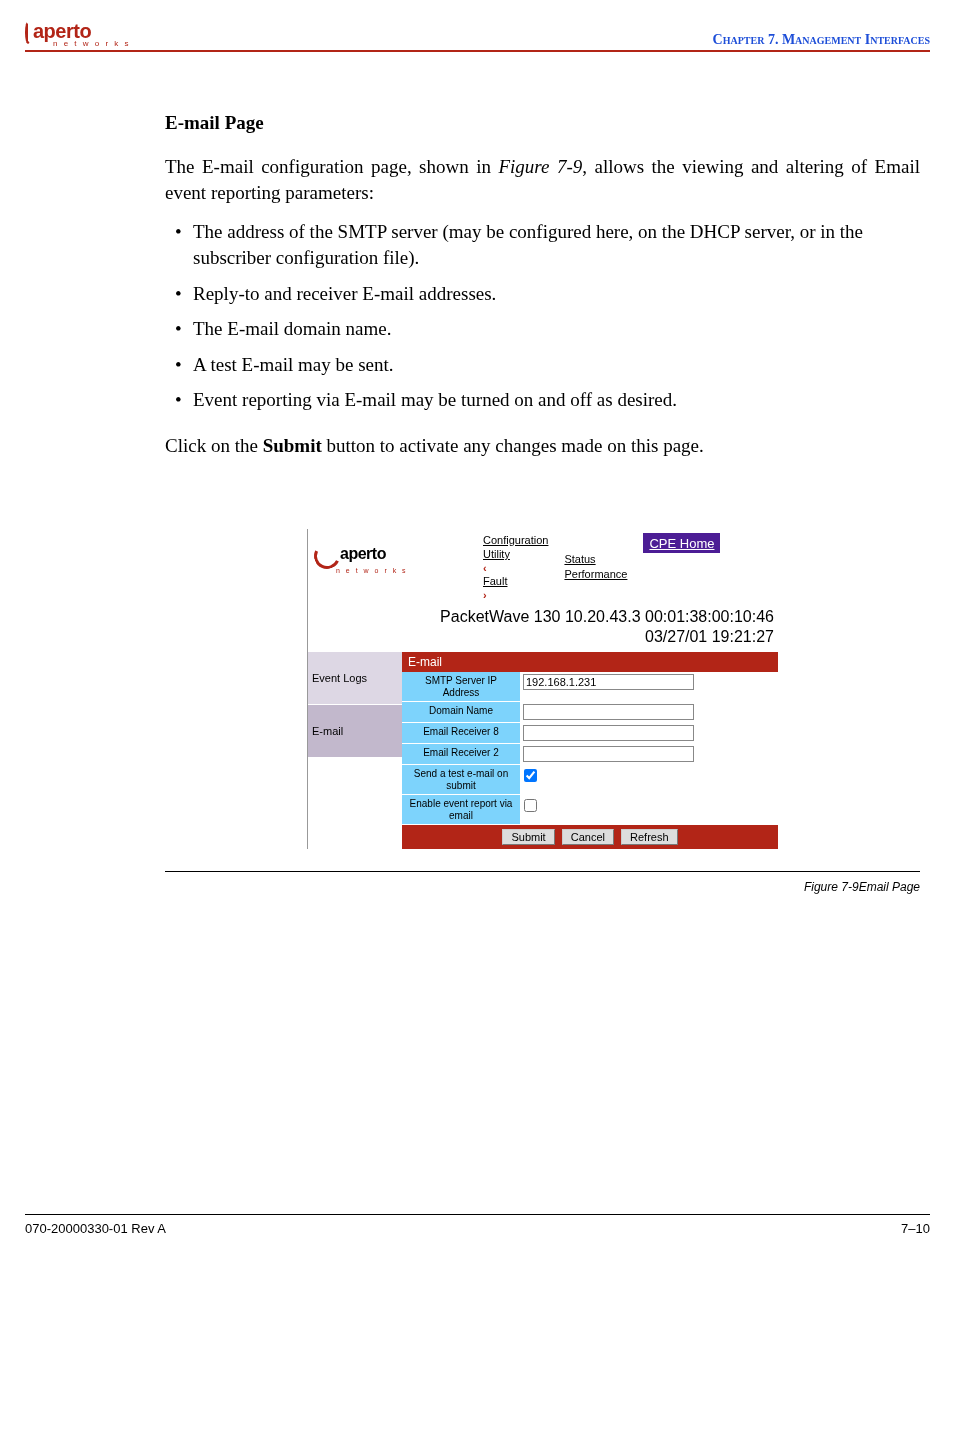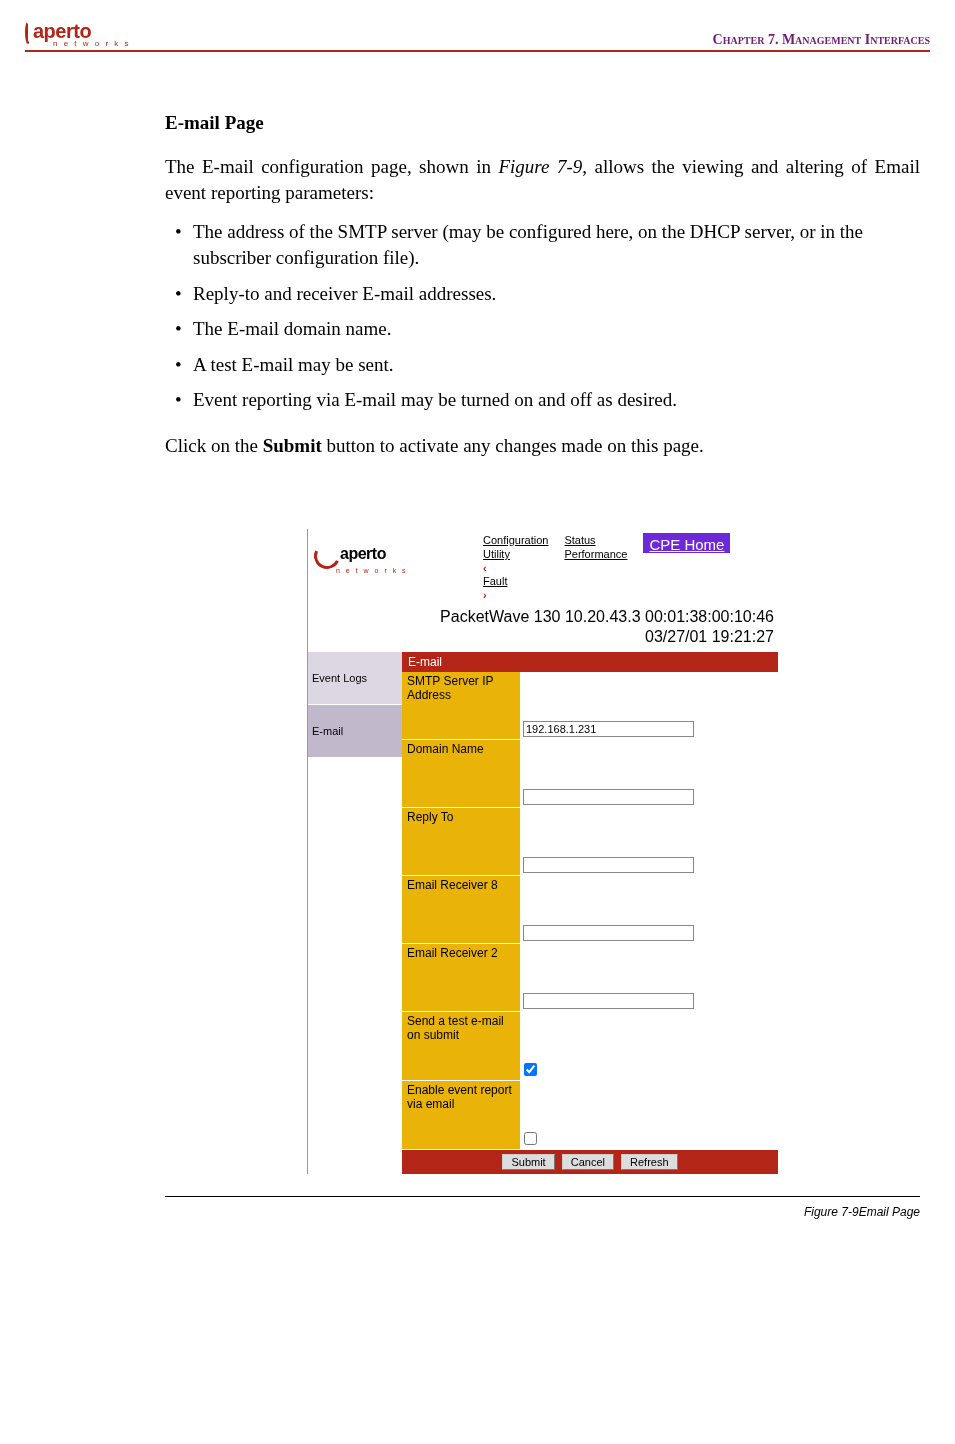--- a/index.html
+++ b/index.html
@@ -49,21 +49,21 @@
     letter-spacing: 2px;
     color: #b22517;
     margin-top: -4px;
     margin-left: 28px;
   }
   .chapter-title {
     font-family: Georgia, serif;
     font-variant: small-caps;
     font-weight: bold;
     font-size: 14px;
-    color: #701a75;
+    color: #1d4ed8;
     margin-left: 12px;
   }
   .content {
     margin-left: 140px;
     margin-right: 10px;
   }
   .section-title {
     font-weight: bold;
     font-size: 19px;
     margin-bottom: 20px;
@@ -135,33 +135,34 @@
     font-size: 7px;
     letter-spacing: 2px;
     color: #b22517;
     margin-top: -2px;
     margin-left: 22px;
   }
   .ss-nav {
     flex: 1;
     display: flex;
     background: #fff;
+    align-items: center;
   }
   .nav-col {
     padding: 4px 8px 2px 8px;
     text-align: left;
     font-size: 11px;
   }
   .nav-col a { color: #000; text-decoration: underline; display: block; line-height: 1.3; }
   .nav-fault-row { margin-top: 1px; }
   .nav-arrow { color: #b22517; font-weight: bold; }
   .cpe-home {
-    background: #6d28d9;
+    background: #4c1d95;
     color: #fff;
-    font-size: 15px;
+    font-size: 13px;
     padding: 3px 6px;
     text-decoration: underline;
     align-self: flex-start;
     margin: 4px 2px 0 8px;
     height: 14px;
   }
   .ss-status {
     text-align: right;
     font-size: 16px;
     padding: 4px 4px 4px 0;
@@ -192,31 +193,30 @@
     padding: 3px 6px;
     font-size: 12px;
   }
   .form-row {
     display: flex;
     align-items: stretch;
     border-bottom: 1px solid #fff;
   }
   .form-label {
     width: 108px;
-    background: #eab308;
-    text-align: left;
+    background: #7dd3fc;
+    text-align: center;
     padding: 3px 5px;
-    font-size: 12px;
+    font-size: 10px;
     line-height: 1.15;
   }
   .form-field {
     flex: 1;
     padding: 2px 3px;
     background: #fff;
-    margin-top: 47px;
   }
   .form-field input[type=text] {
     width: 165px;
     font-size: 11px;
     padding: 1px 2px;
     border: 1px solid #888;
   }
   .form-field input[type=checkbox] {
     margin: 2px 0 0 1px;
   }
@@ -331,24 +331,20 @@
 
             <div class="form-row">
               <div class="form-label">SMTP Server IP Address</div>
               <div class="form-field"><input type="text" value="192.168.1.231" style=""></div>
             </div>
             <div class="form-row">
               <div class="form-label">Domain Name</div>
               <div class="form-field"><input type="text" value="" style=""></div>
             </div>
             <div class="form-row">
-              <div class="form-label">Reply To</div>
-              <div class="form-field"><input type="text" value="" style=""></div>
-            </div>
-            <div class="form-row">
               <div class="form-label">Email Receiver 8</div>
               <div class="form-field"><input type="text" value="" style=""></div>
             </div>
             <div class="form-row">
               <div class="form-label">Email Receiver 2</div>
               <div class="form-field"><input type="text" value="" style=""></div>
             </div>
             <div class="form-row">
               <div class="form-label">Send a test e-mail on submit</div>
               <div class="form-field"><input type="checkbox" checked="" style=""></div>

